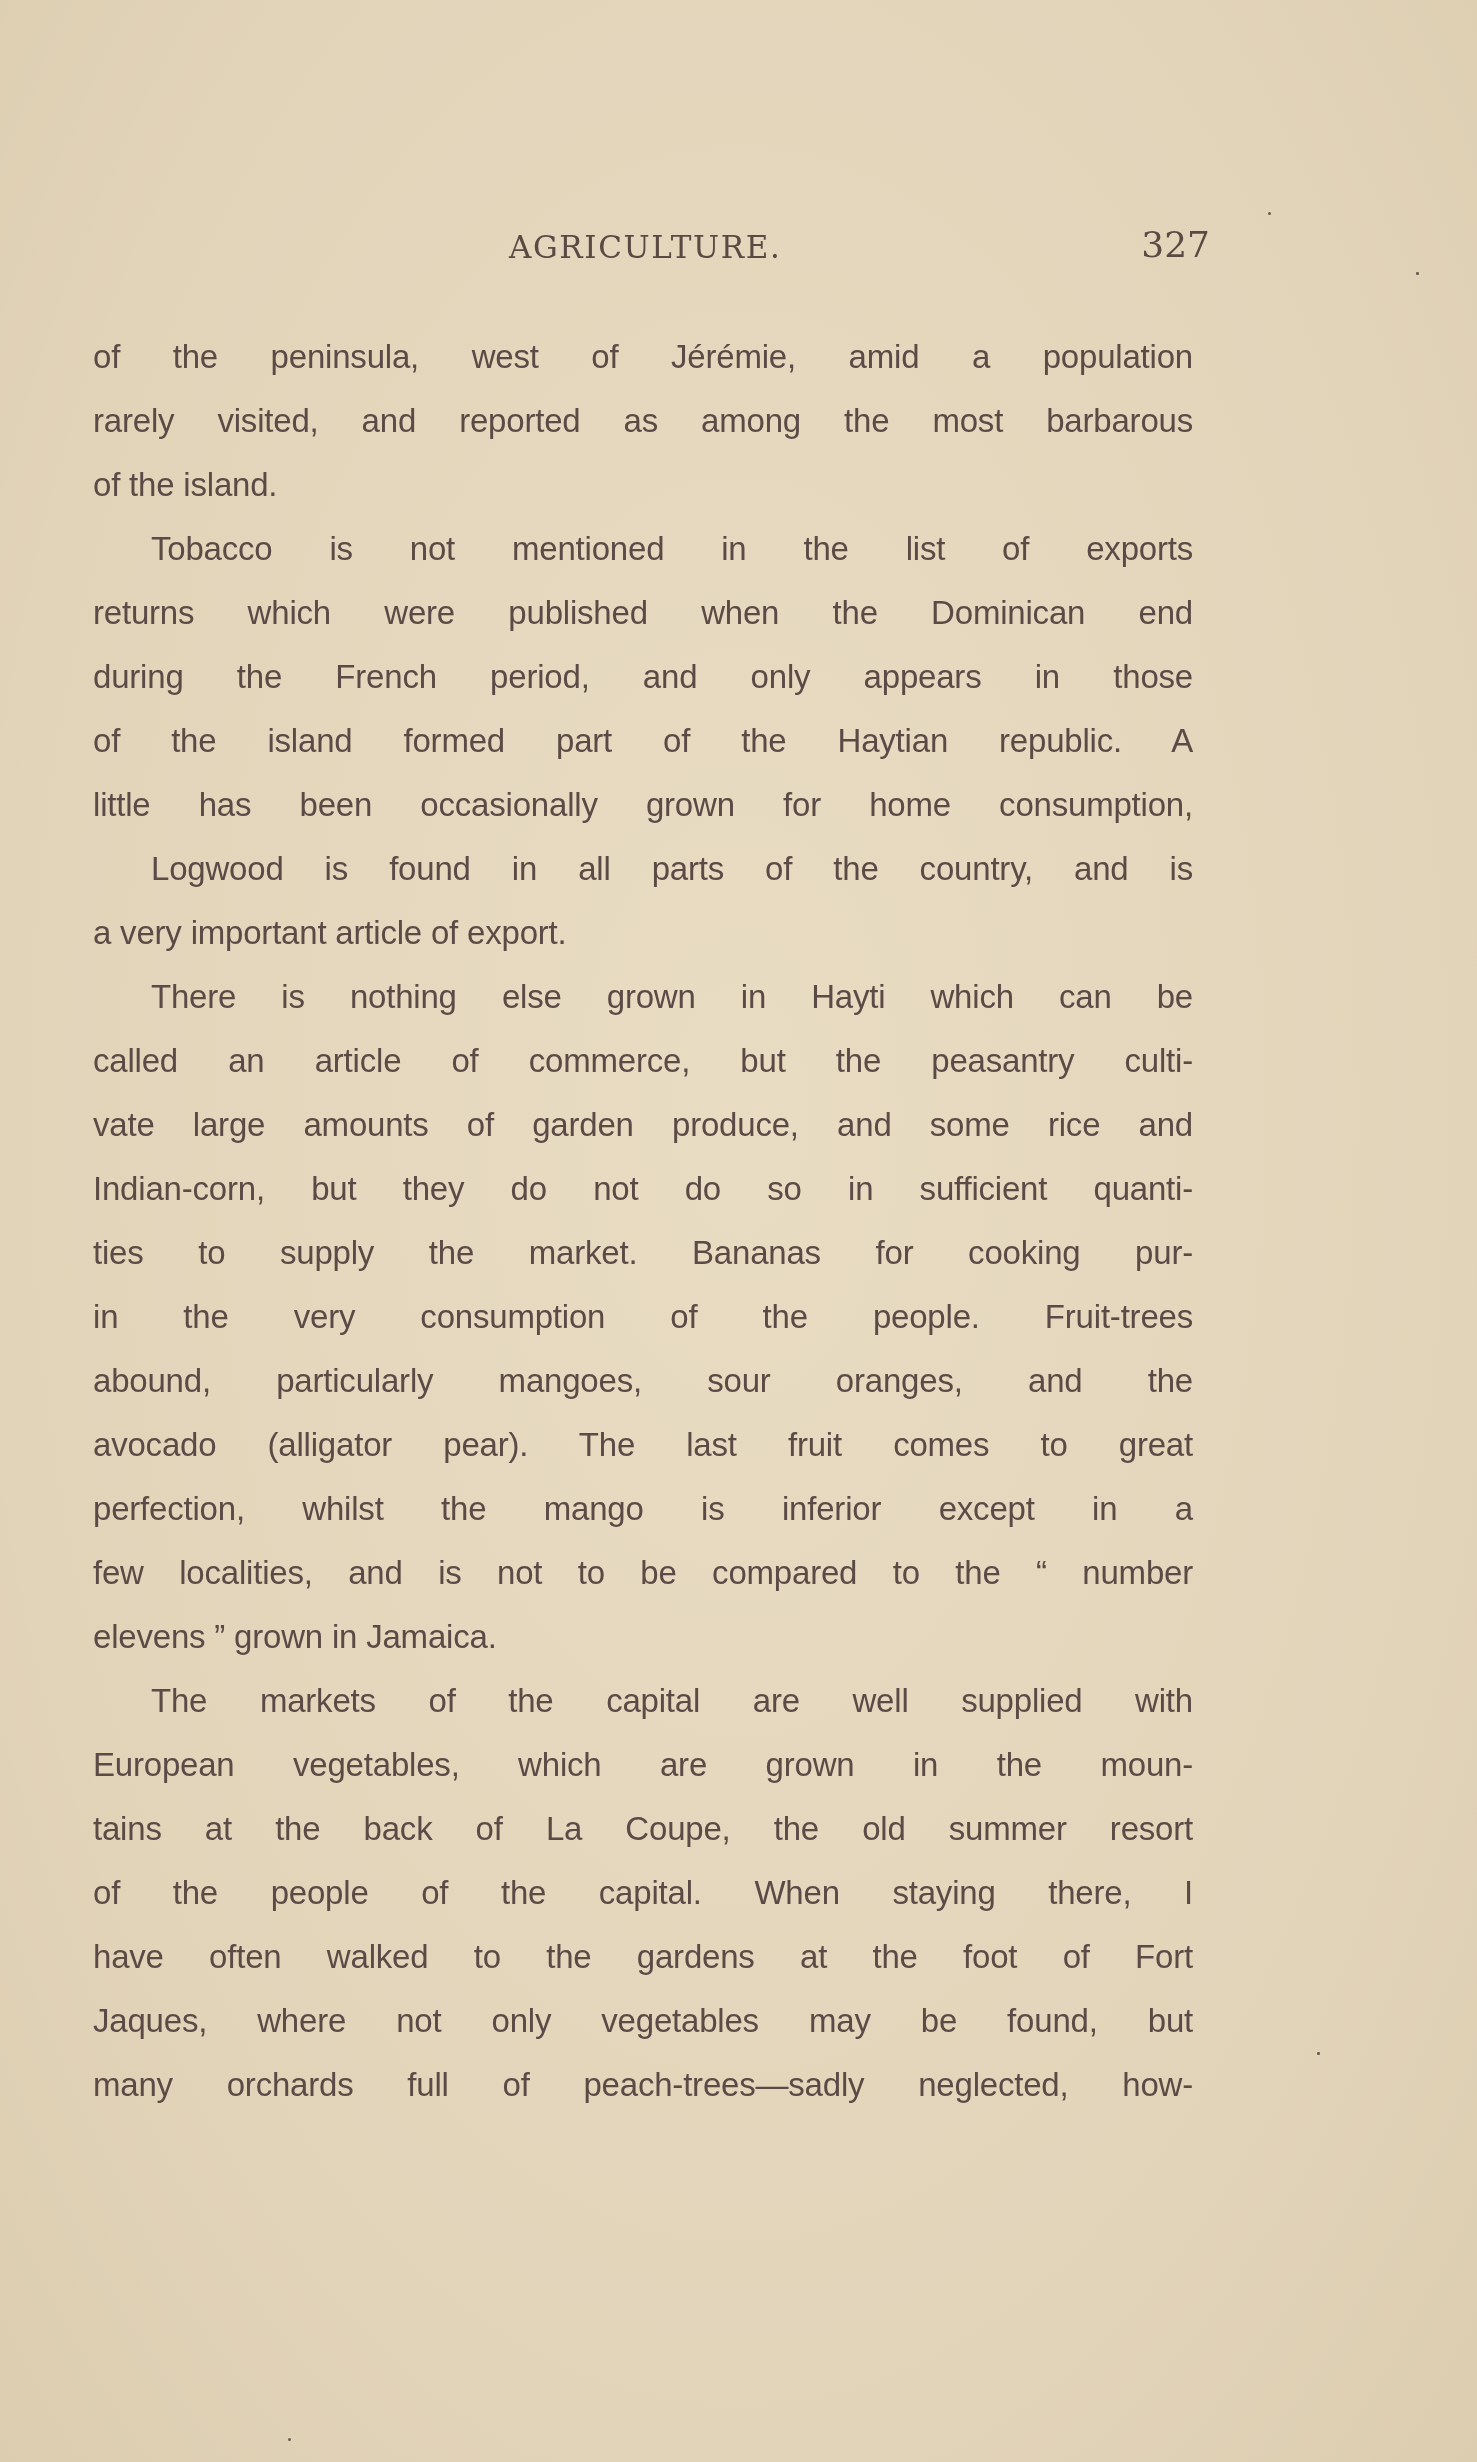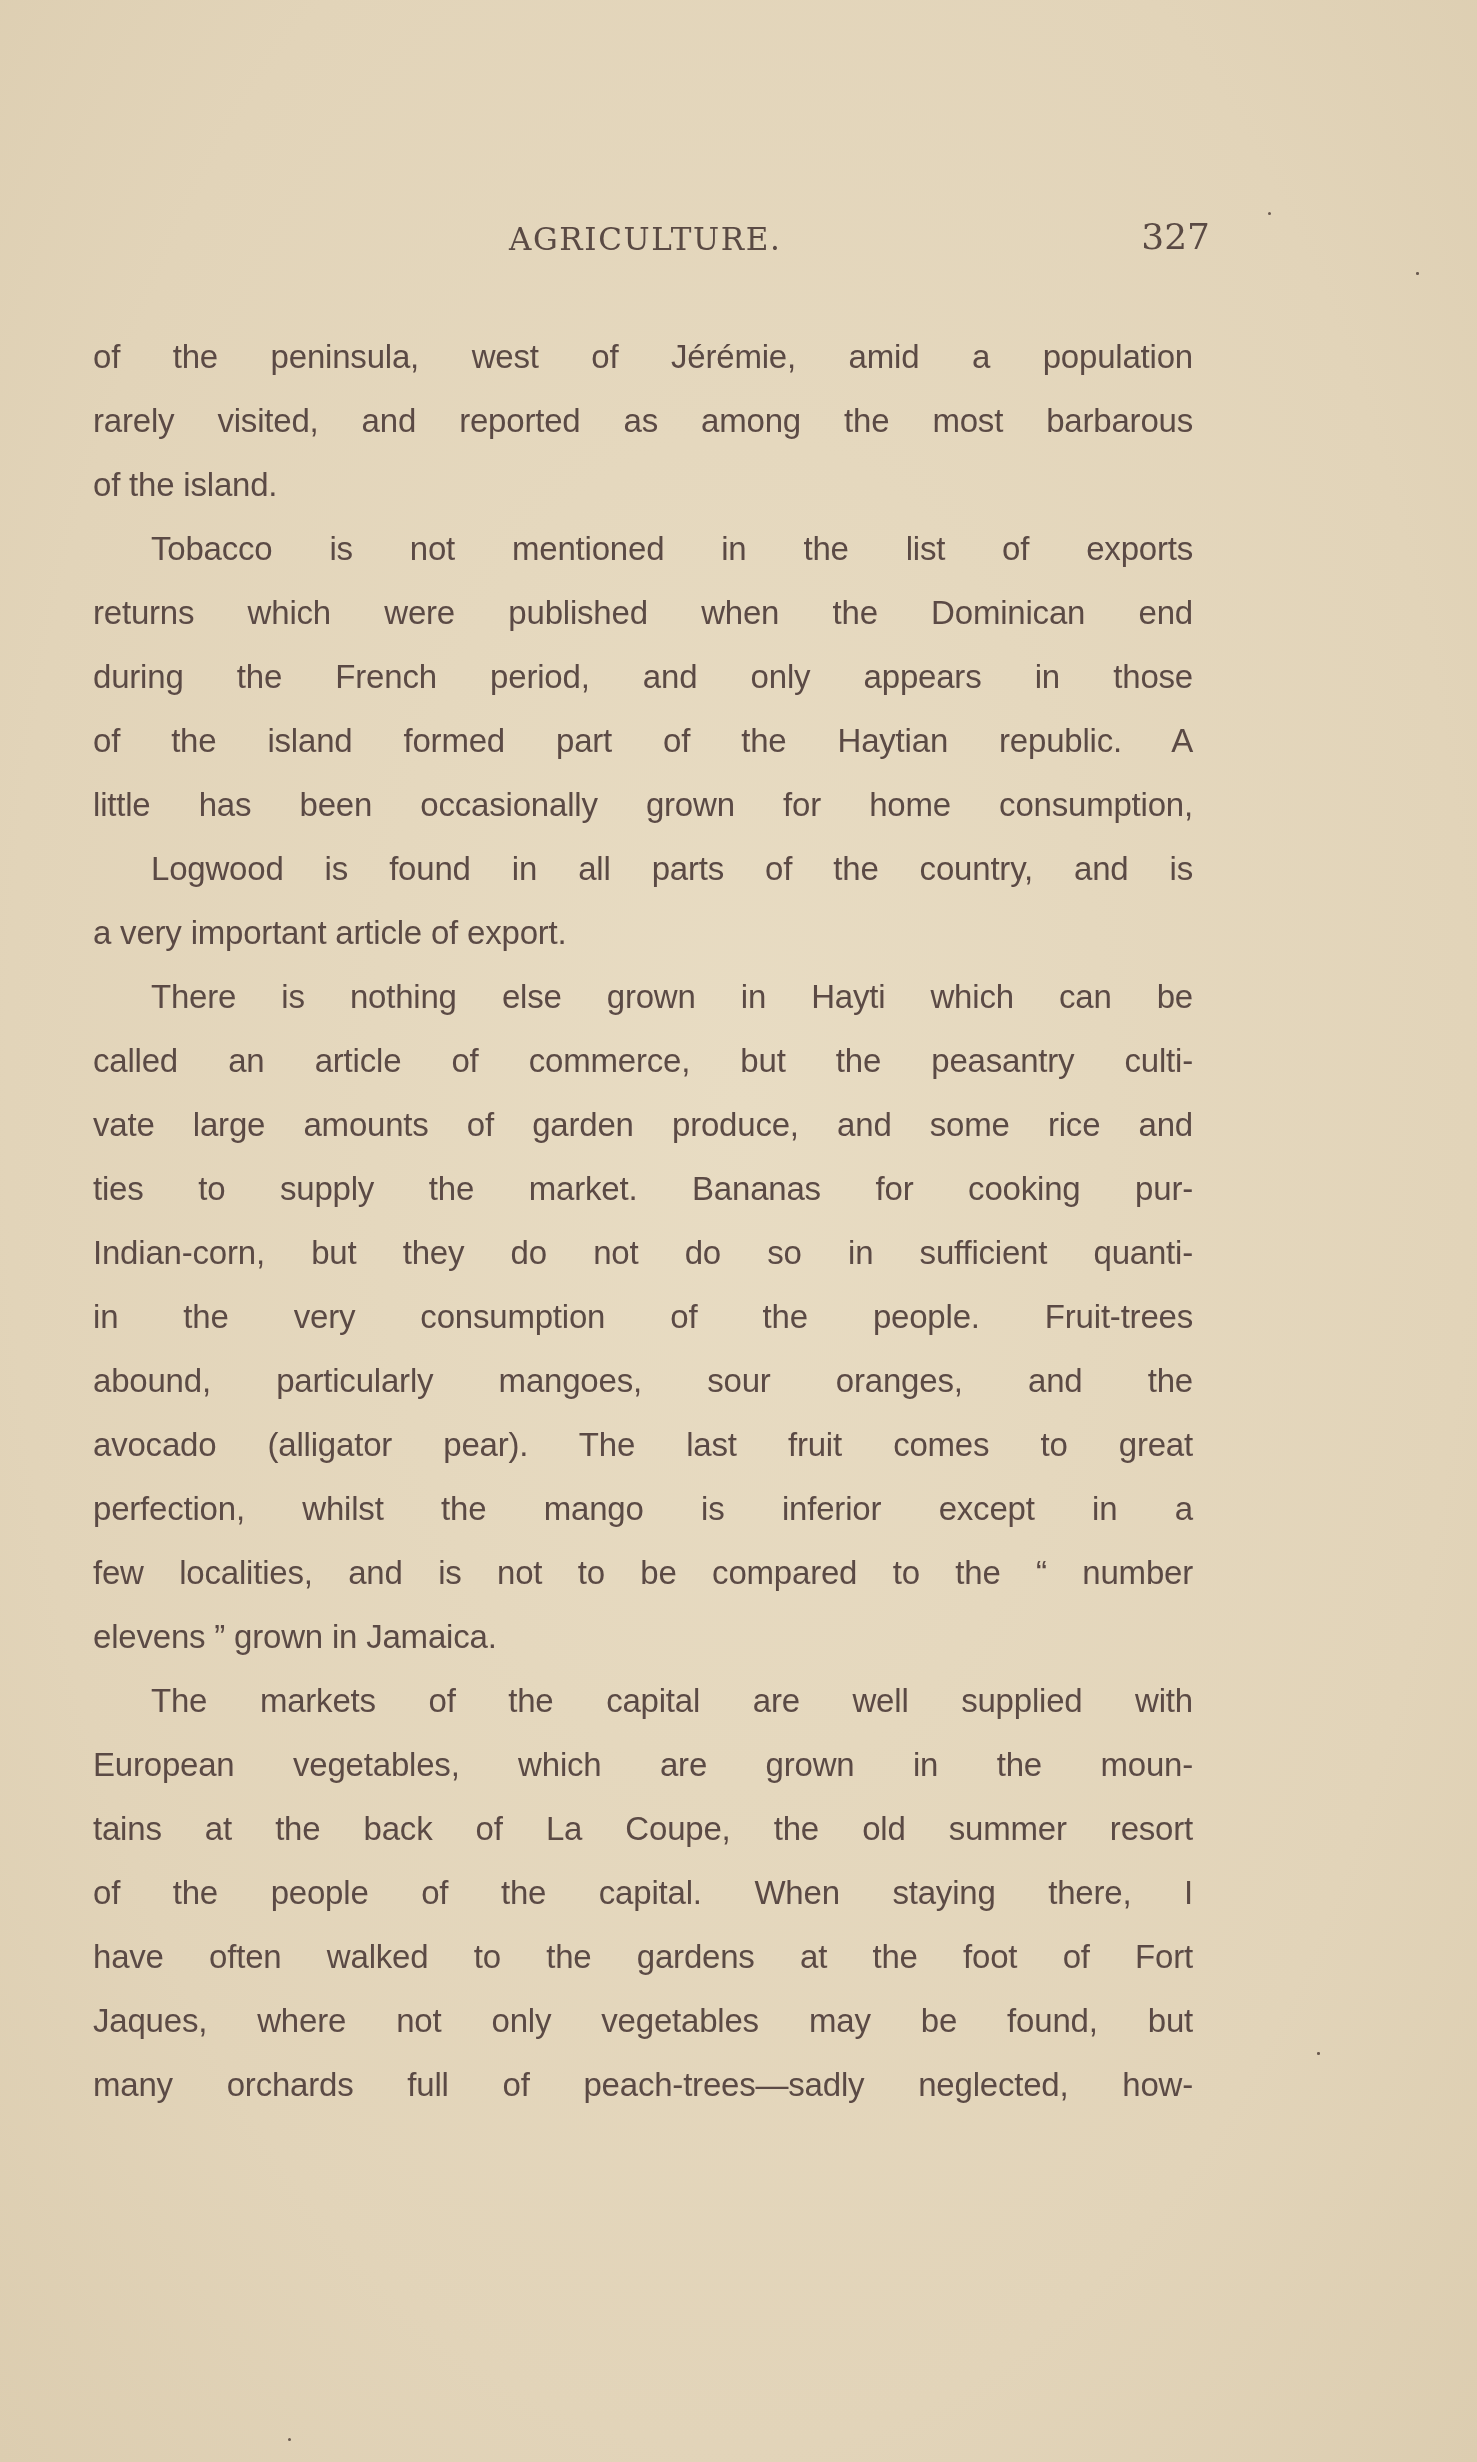--- a/index.html
+++ b/index.html
@@ -7,21 +7,21 @@
     width: 1478px; height: 2462px;
     background: #e4d7bd;
     position: relative;
     overflow: hidden;
   }
   .page {
     position: absolute; left: 0; top: 0; width: 1478px; height: 2462px;
     background: radial-gradient(ellipse at 50% 45%, #e8dcc3 0%, #e2d4b9 70%, #dccdb0 100%);
   }
   .header {
-    position: absolute; top: 221px; left: 115px; width: 1095px; height: 49px;
+    position: absolute; top: 229px; left: 115px; width: 1095px; height: 49px;
     font-family: "DejaVu Serif", serif; color: #5a4a44;
   }
   .running-head {
     position: absolute; left: 394px; top: 0;
     font-size: 31px; letter-spacing: 1.6px;
   }
   .folio {
     position: absolute; right: 0; top: -5px; font-size: 36px;
   }
   .body {
@@ -66,22 +66,22 @@
 
     <div>
       <div class="line indent">Logwood is found in all parts of the country, and is</div>
       <div class="line last">a very important article of export.</div>
     </div>
 
     <div>
       <div class="line indent">There is nothing else grown in Hayti which can be</div>
       <div class="line">called an article of commerce, but the peasantry culti-</div>
       <div class="line">vate large amounts of garden produce, and some rice and</div>
+      <div class="line">Indian-corn, but they do not do so in sufficient quanti-</div>
       <div class="line">ties to supply the market. Bananas for cooking pur-</div>
-      <div class="line">Indian-corn, but they do not do so in sufficient quanti-</div>
       <div class="line">in the very consumption of the people. Fruit-trees</div>
       <div class="line">abound, particularly mangoes, sour oranges, and the</div>
       <div class="line">avocado (alligator pear). The last fruit comes to great</div>
       <div class="line">perfection, whilst the mango is inferior except in a</div>
       <div class="line">few localities, and is not to be compared to the “ number</div>
       <div class="line last">elevens ” grown in Jamaica.</div>
     </div>
 
     <div>
       <div class="line indent">The markets of the capital are well supplied with</div>

